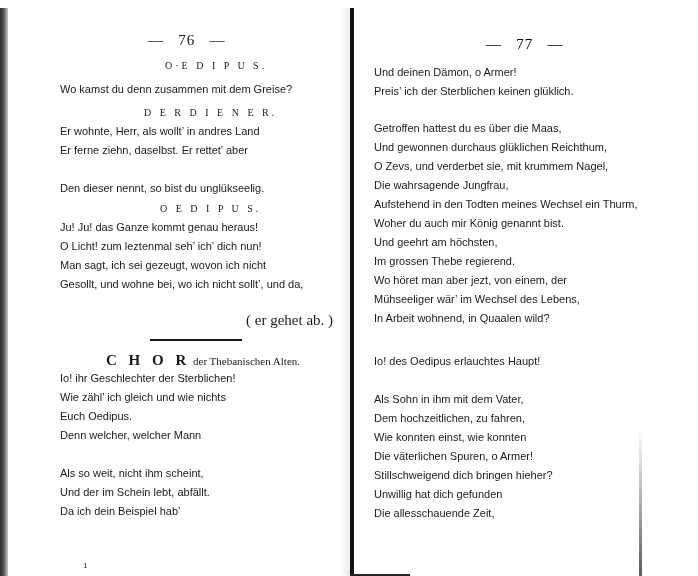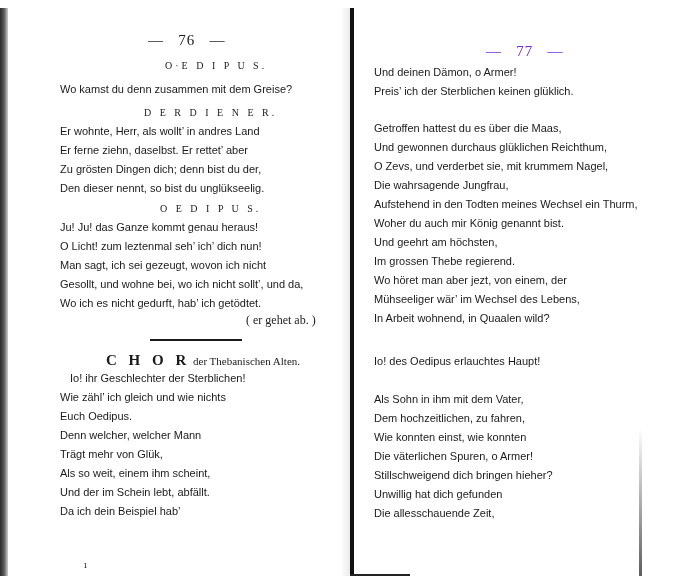--- a/index.html
+++ b/index.html
@@ -31,36 +31,36 @@
   }
   .page { position:absolute; top:0; height:576px; }
   .page.left { left:8px; width:342px; }
   .page.right { left:354px; width:344px; }
 
   .folio {
     position:absolute; font-size:15px; letter-spacing:1px; white-space:pre;
     font-family:"Liberation Serif", serif;
   }
   .page.left .folio { left:140px; top:24px; }
-  .page.right .folio { left:132px; top:35px; color:#6d28d9; }
+  .page.right .folio { left:132px; top:28px; color:#000000; }
 
   .line {
     position:absolute; white-space:nowrap;
     font-family:Liberation Sans, sans-serif;
     font-size:11px; line-height:16px;
   }
   .speaker {
     position:absolute; white-space:nowrap;
     font-family:"Liberation Serif", serif;
     font-size:10px; letter-spacing:3px; line-height:12px;
   }
   .stage {
     position:absolute; white-space:nowrap;
     font-family:"Liberation Serif", serif;
-    font-size:12px; line-height:12px;
+    font-size:15px; line-height:12px;
   }
   .rule {
     position:absolute; height:2px; background:#1a1a1a;
   }
   .chor-head {
     position:absolute; white-space:nowrap;
     font-family:"Liberation Serif", serif; font-size:11px; line-height:13px;
   }
   .chor-head .caps { letter-spacing:4px; font-weight:bold; font-size:15px; }
   .stray { position:absolute; font-size:9px; color:#333; }
@@ -76,42 +76,39 @@
   <div class="edge-right"></div>
 
   <div class="page left">
     <div class="folio">—   76   —</div>
 
     <div class="speaker" style="left:157px;top:52px">O·E D I P U S.</div>
     <div class="line" style="left:52px;top:73px">Wo kamst du denn zusammen mit dem Greise?</div>
     <div class="speaker" style="left:136px;top:99px">D E R  D I E N E R.</div>
     <div class="line" style="left:52px;top:115px">Er wohnte, Herr, als wollt’ in andres Land</div>
     <div class="line" style="left:52px;top:134px">Er ferne ziehn, daselbst.  Er rettet’ aber</div>
-    <div class="line" style="left:52px;top:153px">Zu grösten Dingen dich;  denn bist du der,</div>
     <div class="line" style="left:52px;top:172px">Den dieser nennt, so bist du unglükseelig.</div>
     <div class="speaker" style="left:152px;top:195px">O E D I P U S.</div>
     <div class="line" style="left:52px;top:211px">Ju! Ju! das Ganze kommt genau heraus!</div>
     <div class="line" style="left:52px;top:230px">O Licht! zum leztenmal seh’ ich’ dich nun!</div>
     <div class="line" style="left:52px;top:249px">Man sagt, ich sei gezeugt, wovon ich nicht</div>
     <div class="line" style="left:52px;top:268px">Gesollt, und wohne bei, wo ich nicht sollt’, und da,</div>
-    <div class="line" style="left:52px;top:287px">Wo ich es nicht gedurft, hab’ ich getödtet.</div>
     <div class="stage" style="left:238px;top:306px">( er gehet ab. )</div>
 
     <div class="rule" style="left:142px;top:331px;width:92px"></div>
 
     <div class="chor-head" style="left:98px;top:346px">
       <span class="caps">C H O R</span><span> der Thebanischen Alten.</span>
     </div>
 
-    <div class="line" style="left:62px;top:362px">Io! ihr Geschlechter der Sterblichen!</div>
+    <div class="line" style="left:52px;top:362px">Io! ihr Geschlechter der Sterblichen!</div>
     <div class="line" style="left:52px;top:381px">Wie zähl’ ich gleich und wie nichts</div>
     <div class="line" style="left:52px;top:400px">Euch Oedipus.</div>
     <div class="line" style="left:52px;top:419px">Denn welcher, welcher Mann</div>
-    <div class="line" style="left:52px;top:438px">Trägt mehr von Glük,</div>
-    <div class="line" style="left:52px;top:457px">Als so weit, einem ihm scheint,</div>
+    <div class="line" style="left:52px;top:457px">Als so weit, nicht ihm scheint,</div>
     <div class="line" style="left:52px;top:476px">Und der im Schein lebt, abfällt.</div>
     <div class="line" style="left:52px;top:495px">Da ich dein Beispiel hab’</div>
 
     <div class="stray" style="left:76px;top:552px">ı</div>
   </div>
 
   <div class="page right">
     <div class="folio">—   77   —</div>
 
     <div class="line" style="left:20px;top:56px">Und deinen Dämon, o Armer!</div>

